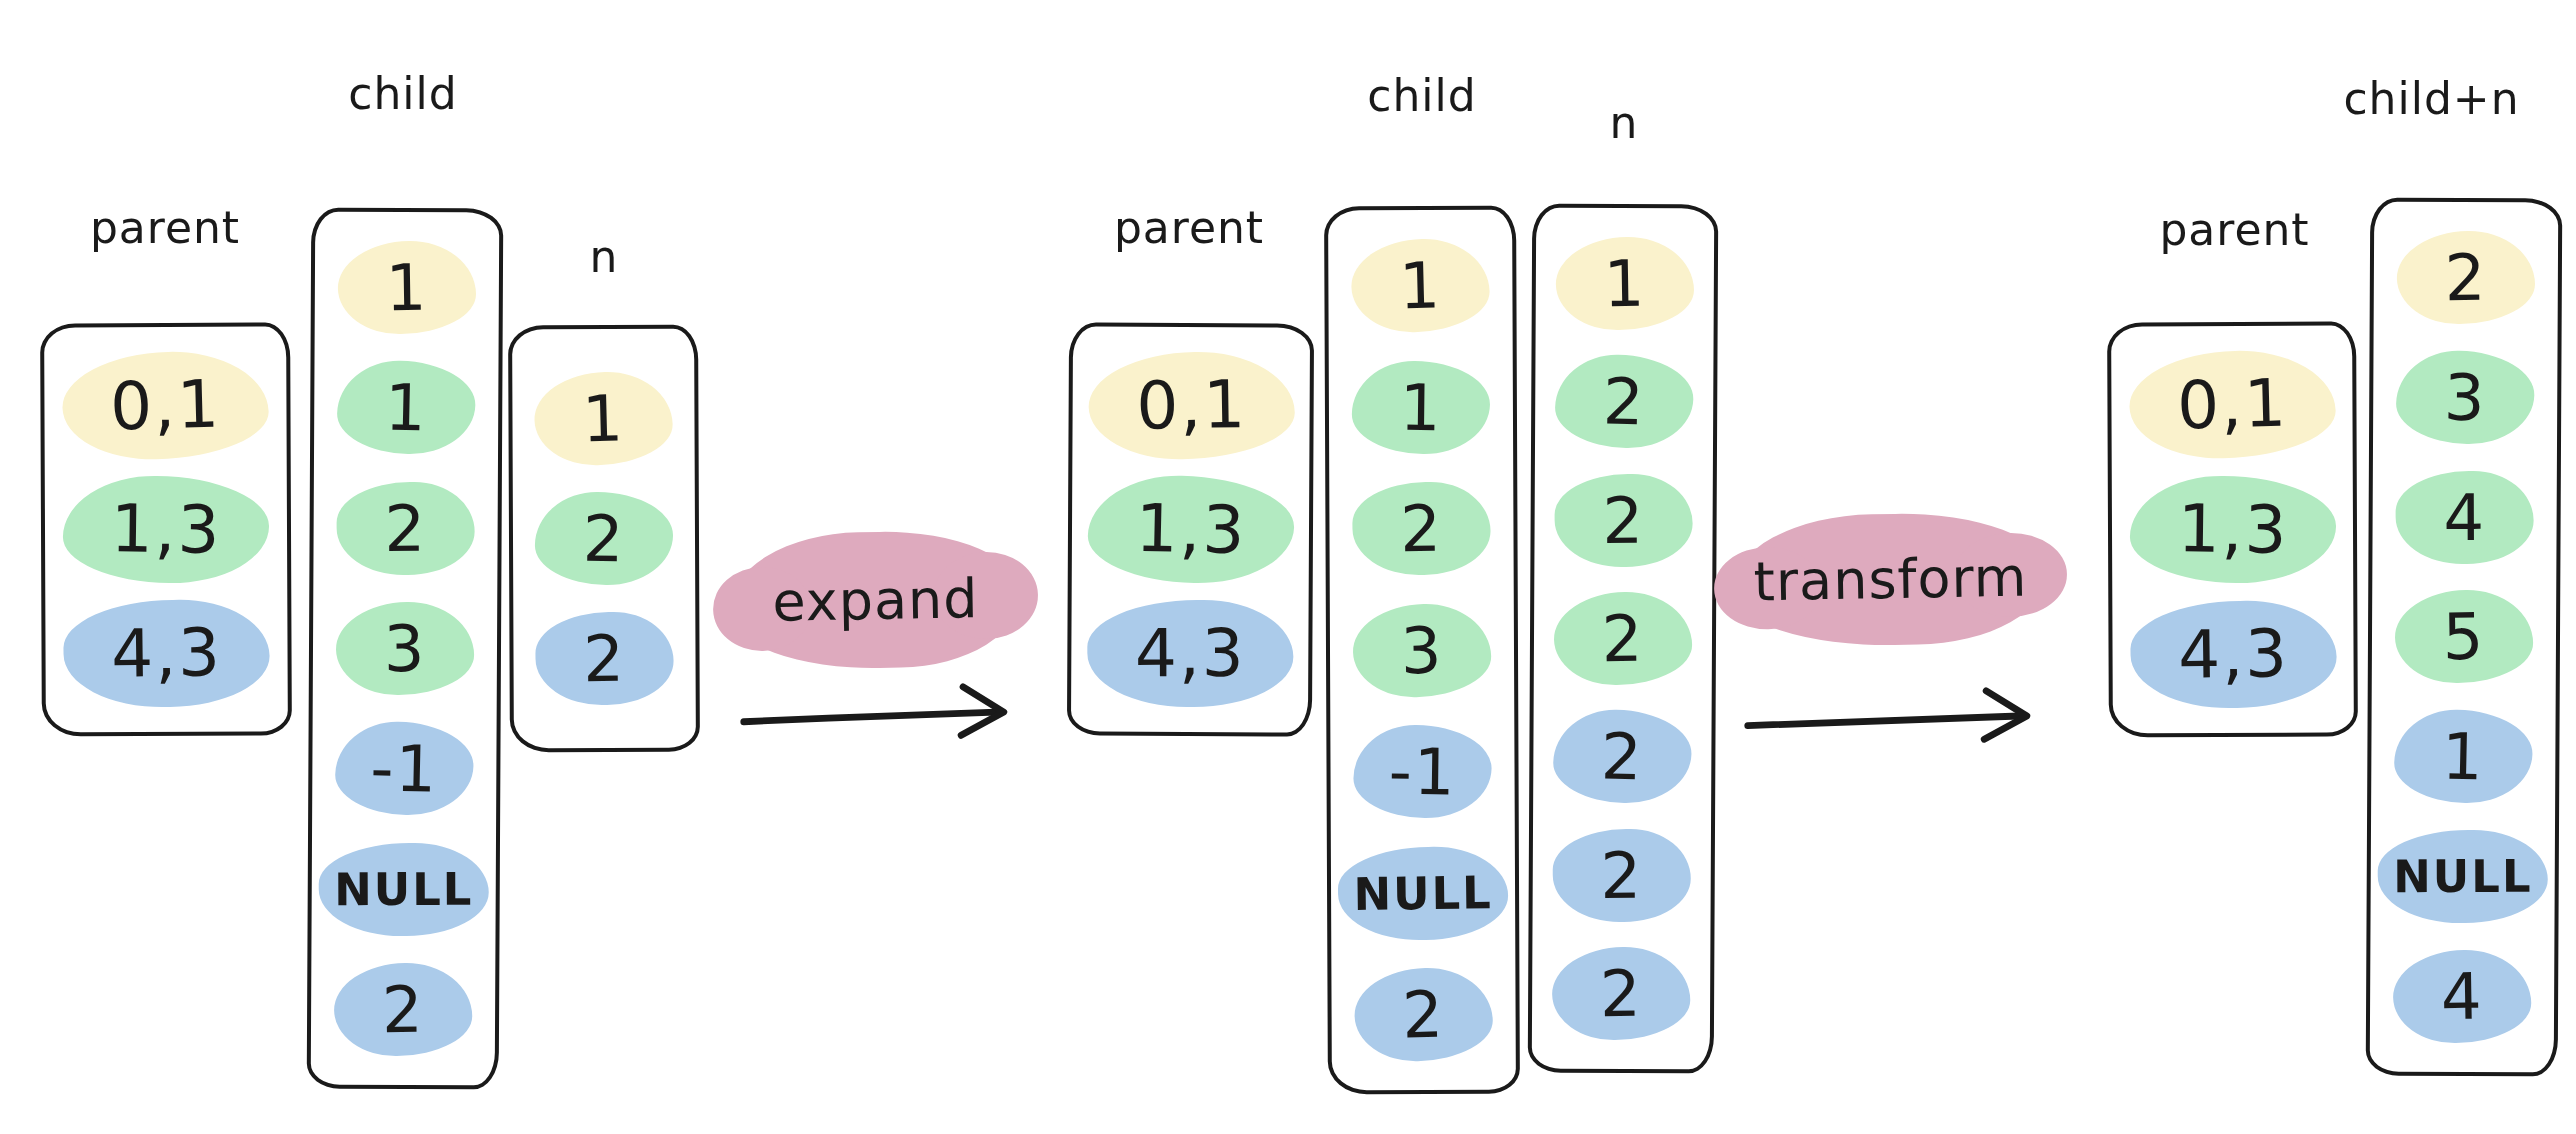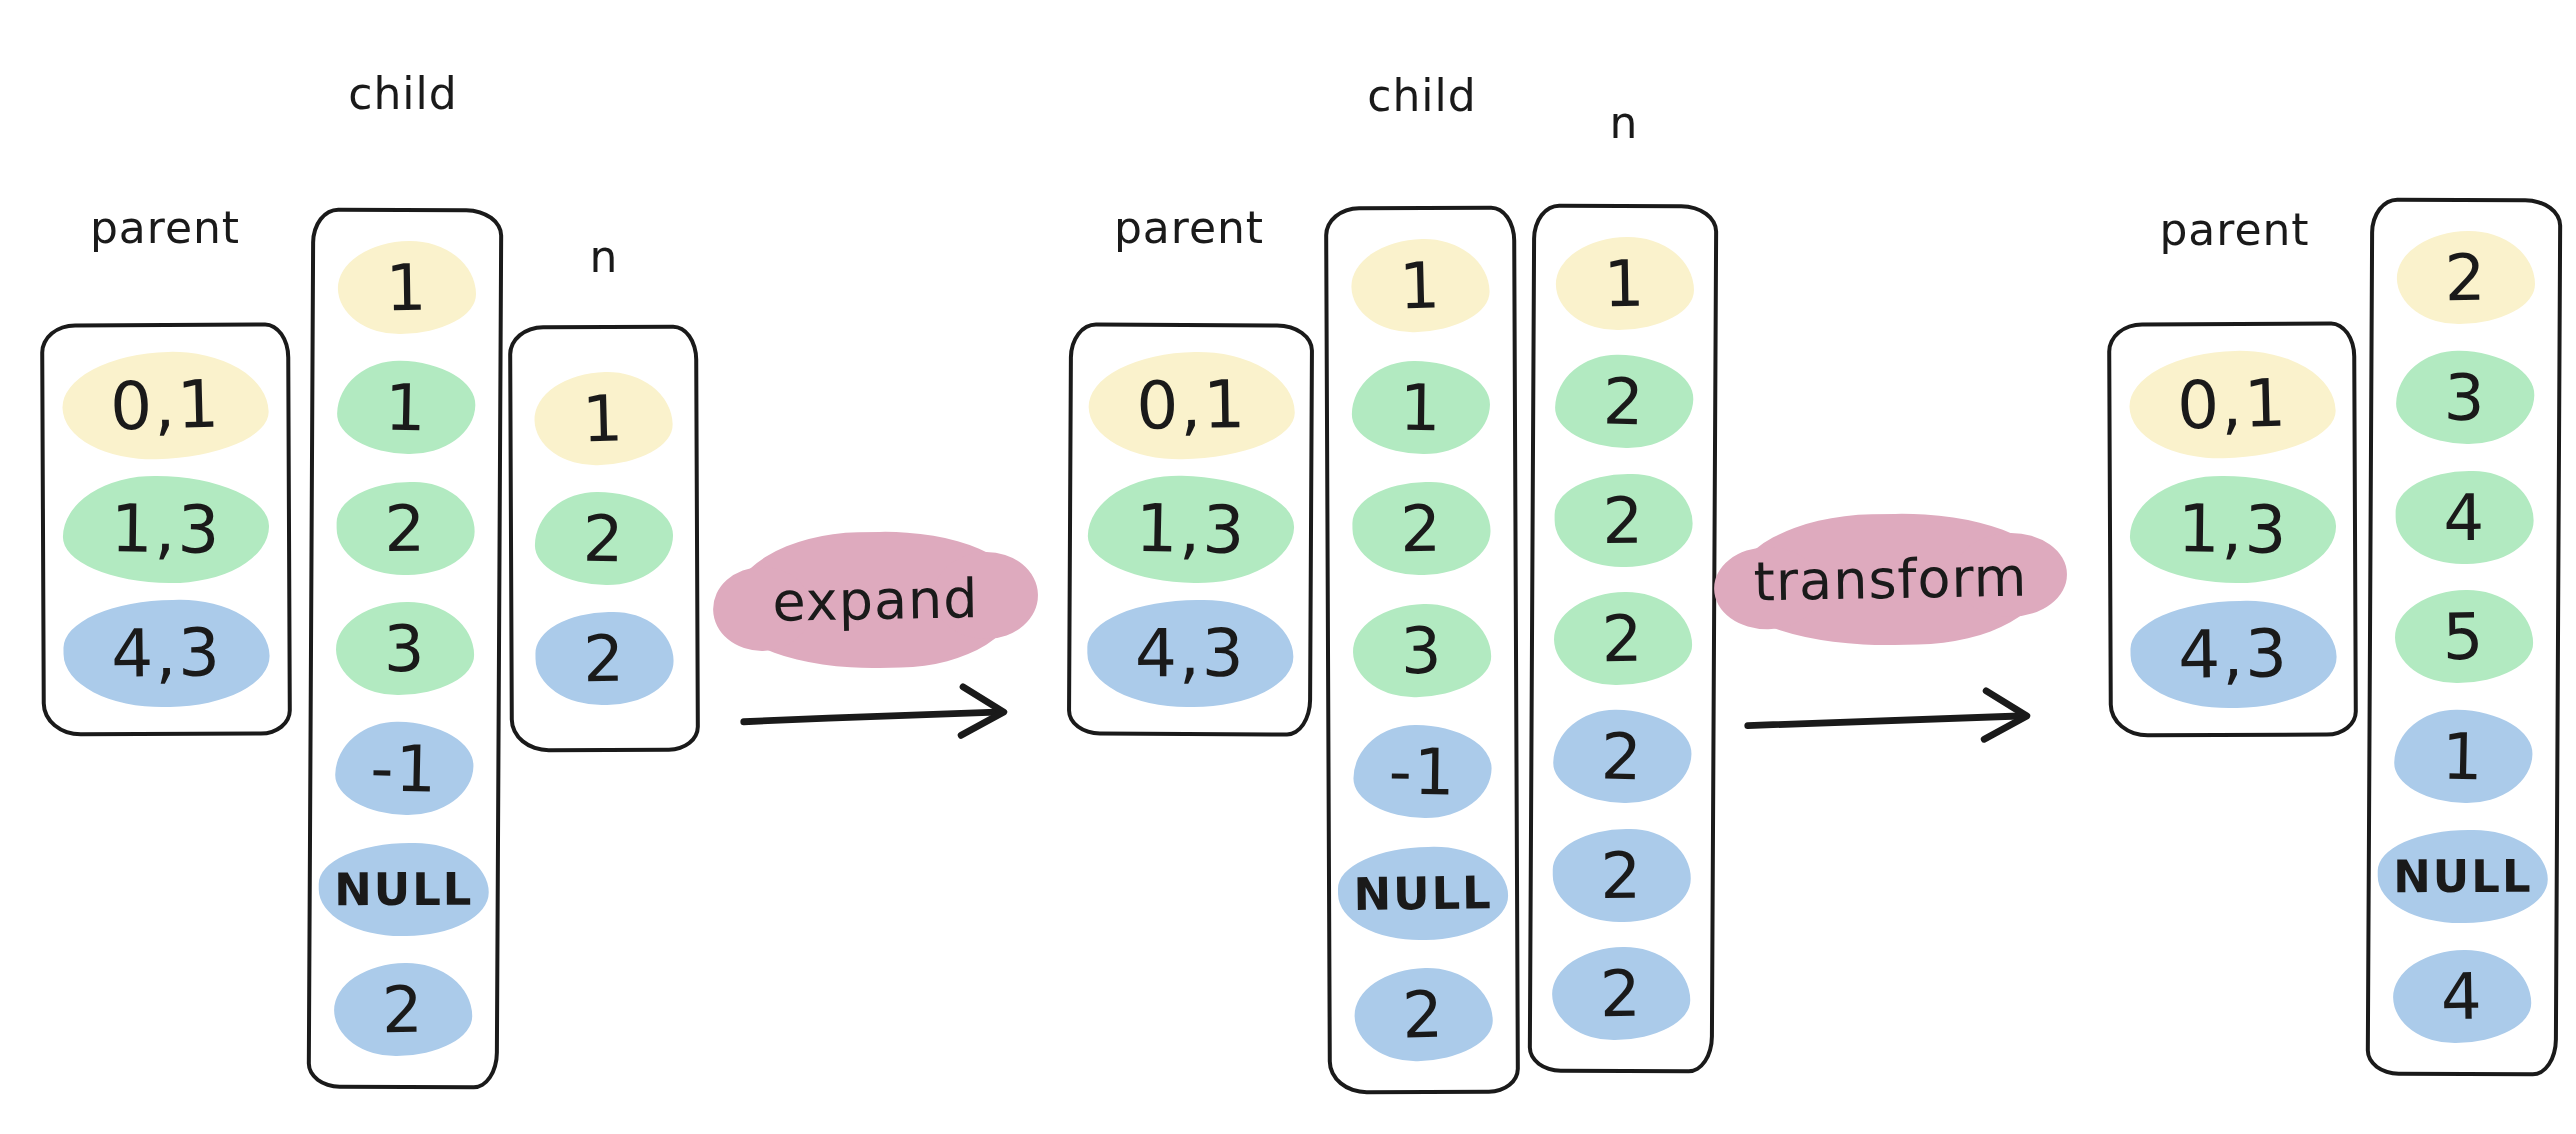--- a/index.html
+++ b/index.html
@@ -124,20 +124,21 @@
     <path d="M254 14 L 296 40 L 252 64"></path>
   </svg>
 
   <div class="col-label" style="left:2106px;top:204px;width:257px;">parent</div>
   <div class="table-box rad-a col-parent pad-parent" style="left:2108px;top:322px;width:249px;height:415px;">
       <div class="blob hl-yellow b0">0,1</div>
       <div class="blob hl-green b1">1,3</div>
       <div class="blob hl-blue b2">4,3</div>
     </div>
 
+  <div class="col-label" style="left:2291px;top:73px;width:281px;">child+n</div>
   <div class="table-box rad-b pad-seven" style="left:2368px;top:198px;width:192px;height:878px;">
       <div class="blob hl-yellow b0">2</div>
       <div class="blob hl-green b1">3</div>
       <div class="blob hl-green b2">4</div>
       <div class="blob hl-green b0">5</div>
       <div class="blob hl-blue b1">1</div>
       <div class="blob hl-blue b2 condensed">NULL</div>
       <div class="blob hl-blue b0">4</div>
     </div>
 

